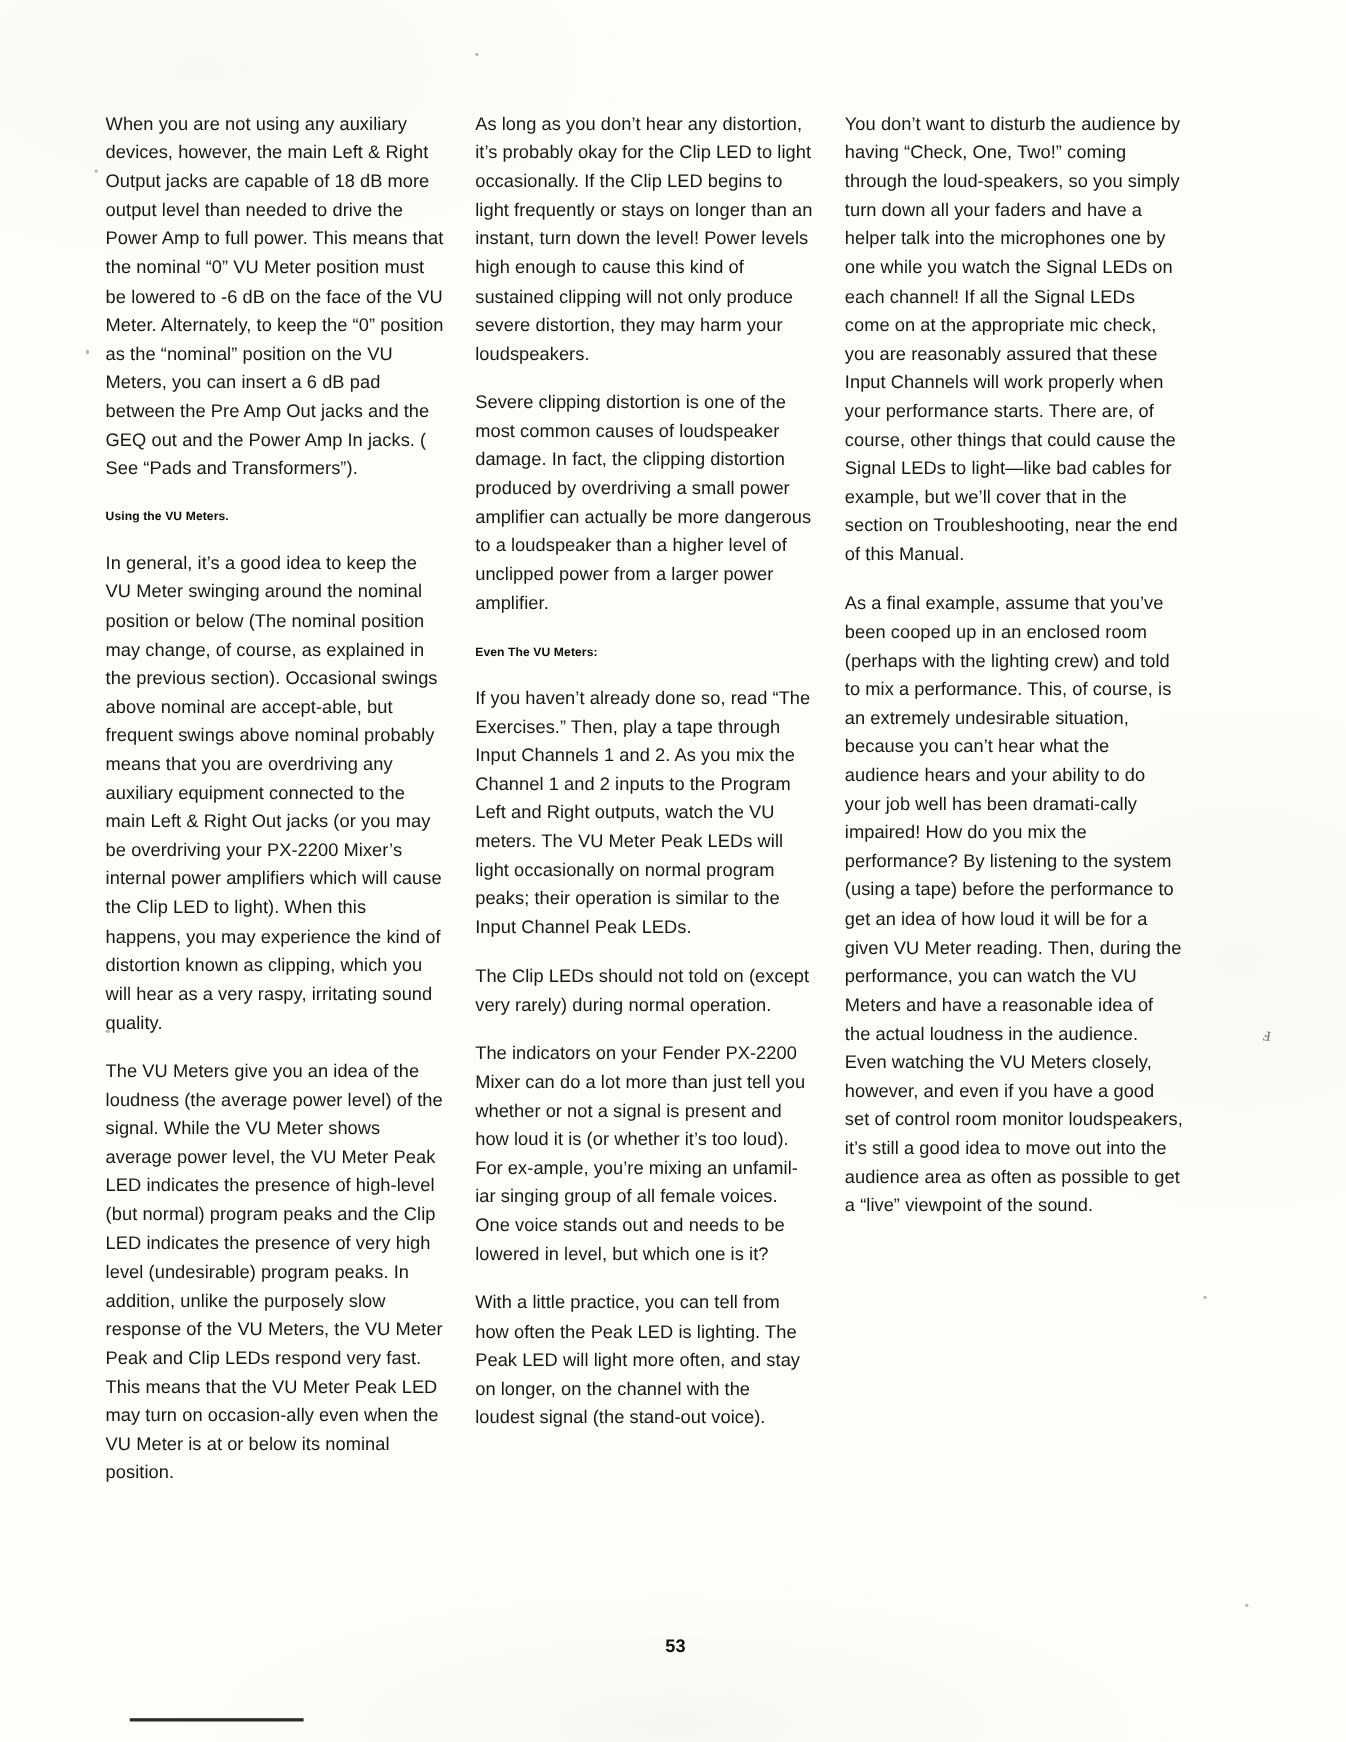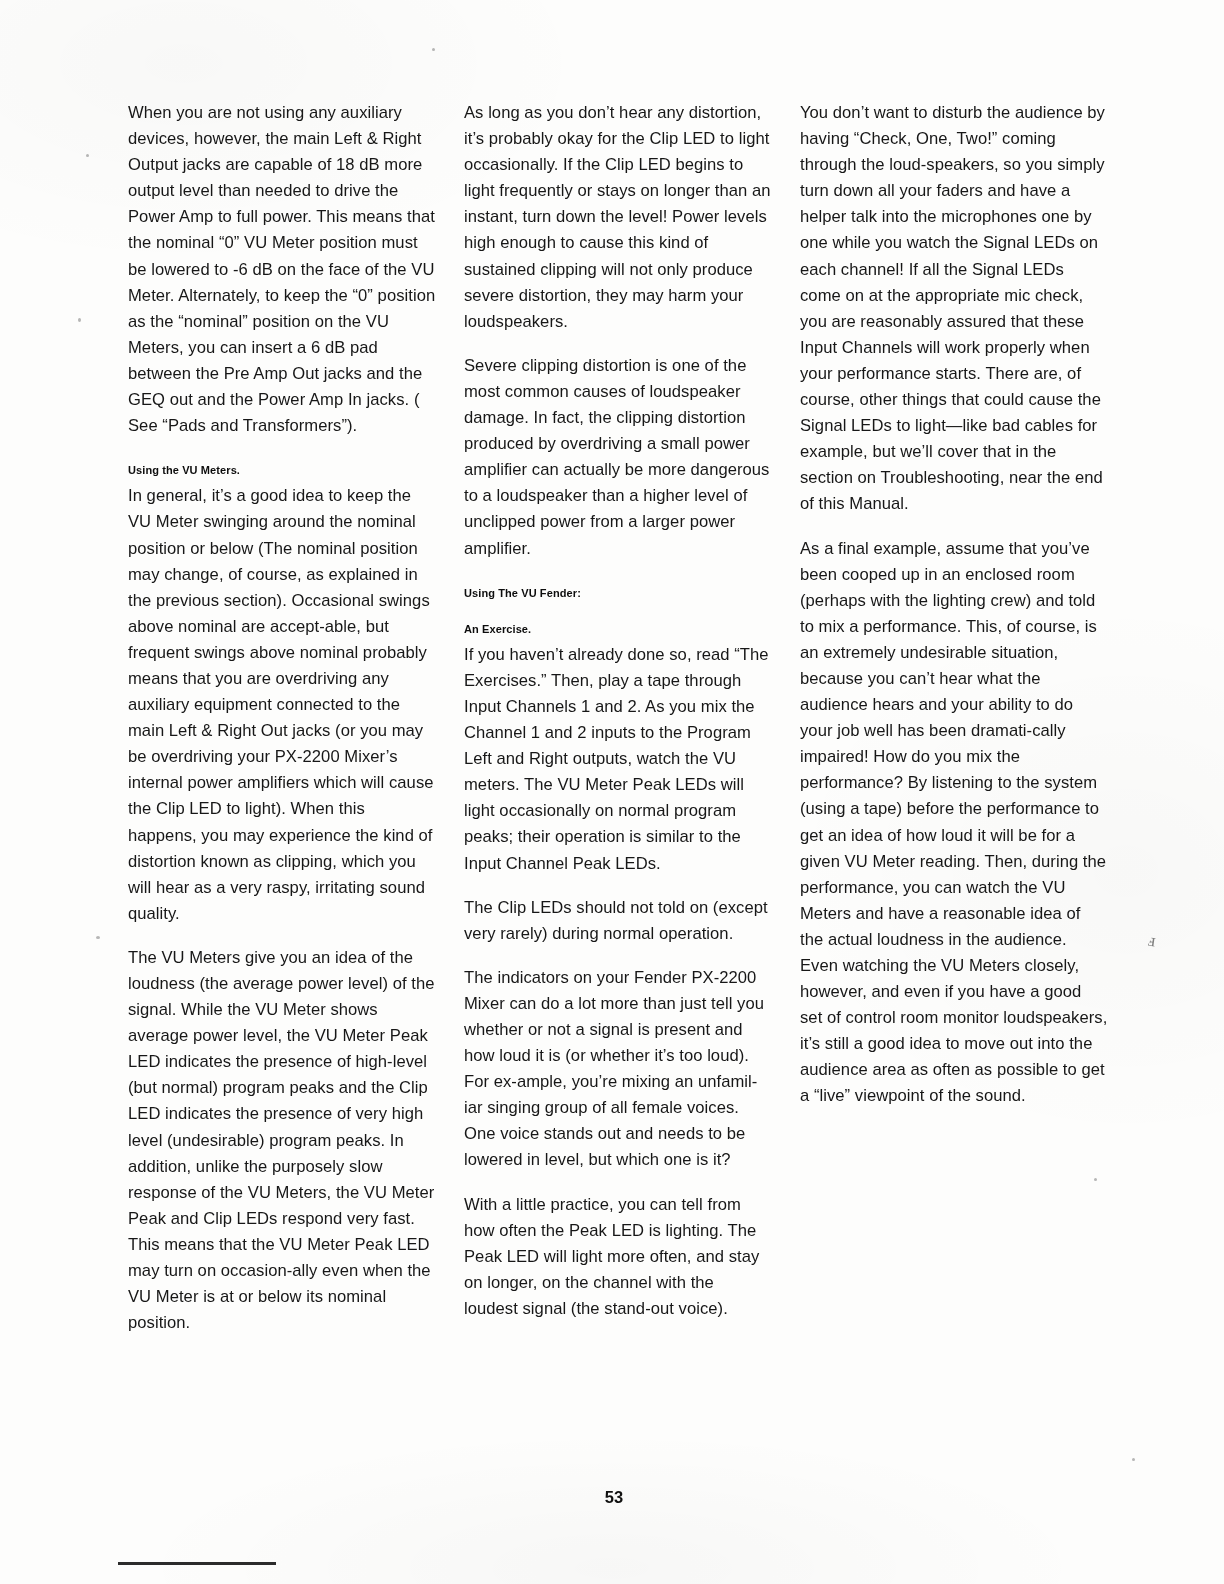--- a/index.html
+++ b/index.html
@@ -21,21 +21,21 @@
     inset: 0;
     background:
       radial-gradient(ellipse 600px 300px at 15% 4%, rgba(0,0,0,0.018), rgba(0,0,0,0) 70%),
       radial-gradient(ellipse 500px 400px at 92% 55%, rgba(0,0,0,0.02), rgba(0,0,0,0) 70%),
       radial-gradient(ellipse 700px 200px at 50% 99%, rgba(0,0,0,0.022), rgba(0,0,0,0) 70%),
       #fdfdfc;
   }
   .columns {
     position: absolute;
     top: 100px;
-    left: 128px;
+    left: 96px;
     width: 1000px;
     display: flex;
     gap: 28px;
   }
   .col {
     width: 308px;
   }
   .col p {
     margin: 0 0 18px 0;
     font-size: 16.6px;
@@ -46,21 +46,21 @@
   }
   h2.heading {
     margin: 10px 0 0 0;
     font-size: 11px;
     line-height: 26.1px;
     font-weight: bold;
     color: #0d0d0d;
     letter-spacing: 0.1px;
   }
   h2.heading + p {
-    margin-top: 0;
+    margin-top: 16px;
   }
   .page-number {
     position: absolute;
     left: 4px;
     right: 0;
     top: 1488px;
     text-align: center;
     font-size: 16.5px;
     font-weight: bold;
     color: #101010;
@@ -98,22 +98,21 @@
     <div class="col">
       <p>When you are not using any auxiliary devices, however, the main Left &amp; Right Output  jacks are capable of 18 dB more output level than needed to drive the Power Amp to full power. This means that the nominal “0” VU Meter position must be lowered to -6 dB on the face of the VU Meter. Alternately, to keep the “0” position as the “nominal” position on the VU Meters, you can insert a 6 dB pad between the Pre Amp Out jacks and the GEQ out and the Power Amp In jacks. ( See “Pads and Transformers”).</p>
       <h2 class="heading">Using the VU Meters.</h2>
       <p>In general, it’s a good idea to keep the VU Meter swinging around the nominal position or below (The nominal position may change, of course, as explained in the previous section).  Occasional swings above nominal are accept-able, but frequent swings above nominal probably means that you are overdriving any auxiliary equipment connected to the main Left &amp; Right Out jacks (or you may be overdriving your PX-2200 Mixer’s internal power amplifiers which will cause the Clip LED to light). When this happens, you may experience the kind of distortion known as clipping, which you will hear as a very raspy, irritating sound quality.</p>
       <p>The VU Meters give you an idea of the loudness (the average power level) of the signal.  While the VU Meter shows average power level, the VU Meter Peak LED indicates the presence of high-level (but normal) program peaks and the Clip LED indicates the presence of very high level (undesirable) program peaks. In addition, unlike the purposely slow response of the VU Meters, the VU Meter Peak and Clip LEDs respond very fast. This means that the VU Meter Peak LED may turn on occasion-ally even when the VU Meter is at or below its nominal position.</p>
     </div>
 
     <div class="col">
       <p>As long as you don’t hear any distortion, it’s probably okay for the Clip LED to light occasionally. If the Clip LED begins to light frequently or stays on longer than an instant, turn down the level! Power levels high enough to cause this kind of sustained clipping will not only produce severe distortion, they may harm your loudspeakers.</p>
       <p>Severe clipping distortion is one of the most common causes of loudspeaker damage. In fact, the clipping distortion produced by overdriving a small power amplifier can actually be more dangerous to a loudspeaker than a higher level of unclipped power from a larger power amplifier.</p>
-      <h2 class="heading">Using The VU Fender:</h2>
-      <h2 class="heading">An Exercise.</h2>
+      <h2 class="heading">Even The VU Meters:</h2>
       <p>If you haven’t already done so, read “The Exercises.” Then, play a tape through Input Channels 1 and 2. As you mix the Channel 1 and 2 inputs to the Program Left and Right outputs, watch the VU meters.  The VU Meter Peak LEDs will light occasionally on normal program peaks; their operation is similar to the Input Channel Peak LEDs.</p>
       <p>The Clip LEDs should not told on (except very rarely) during normal operation.</p>
       <p>The indicators on your Fender PX-2200 Mixer can do a lot more than just tell you whether or not a signal is present and how loud it is (or whether it’s too loud). For ex-ample,  you’re mixing an unfamil-iar singing group of all female voices.  One voice stands out and needs to be lowered in level, but which one is it?</p>
       <p>With a little practice, you can tell from how often the Peak LED is lighting.  The Peak LED will light more often, and stay on longer, on the channel with the loudest signal (the stand-out voice).</p>
     </div>
 
     <div class="col">
       <p>You don’t want to disturb the audience by having “Check, One, Two!” coming through the loud-speakers,  so you simply turn down all your faders  and have a helper talk into the microphones one by one while you watch the Signal LEDs on each channel! If all the Signal LEDs come on at the appropriate mic check, you are reasonably assured that these Input Channels will work properly when your performance starts. There are, of course, other things that could cause the Signal LEDs to light—like bad cables for example, but we’ll cover that in the section on Troubleshooting, near the end of this Manual.</p>
       <p>As a final example,  assume that you’ve been cooped up in an enclosed room (perhaps with the lighting crew) and told to mix a performance. This, of course, is an extremely undesirable situation, because you can’t hear what the audience hears and your ability to do your job well has been dramati-cally impaired!  How do you mix the performance? By listening to the system (using a tape) before the performance to get an idea of how loud it will be for a given VU Meter reading.  Then, during the performance, you can watch the VU Meters and have a reasonable idea of the actual loudness in the audience. Even watching the VU Meters closely, however, and even if you have a good set of control room monitor loudspeakers, it’s still a good idea to move out into the audience area as often as possible to get a “live” viewpoint of the sound.</p>
     </div>

